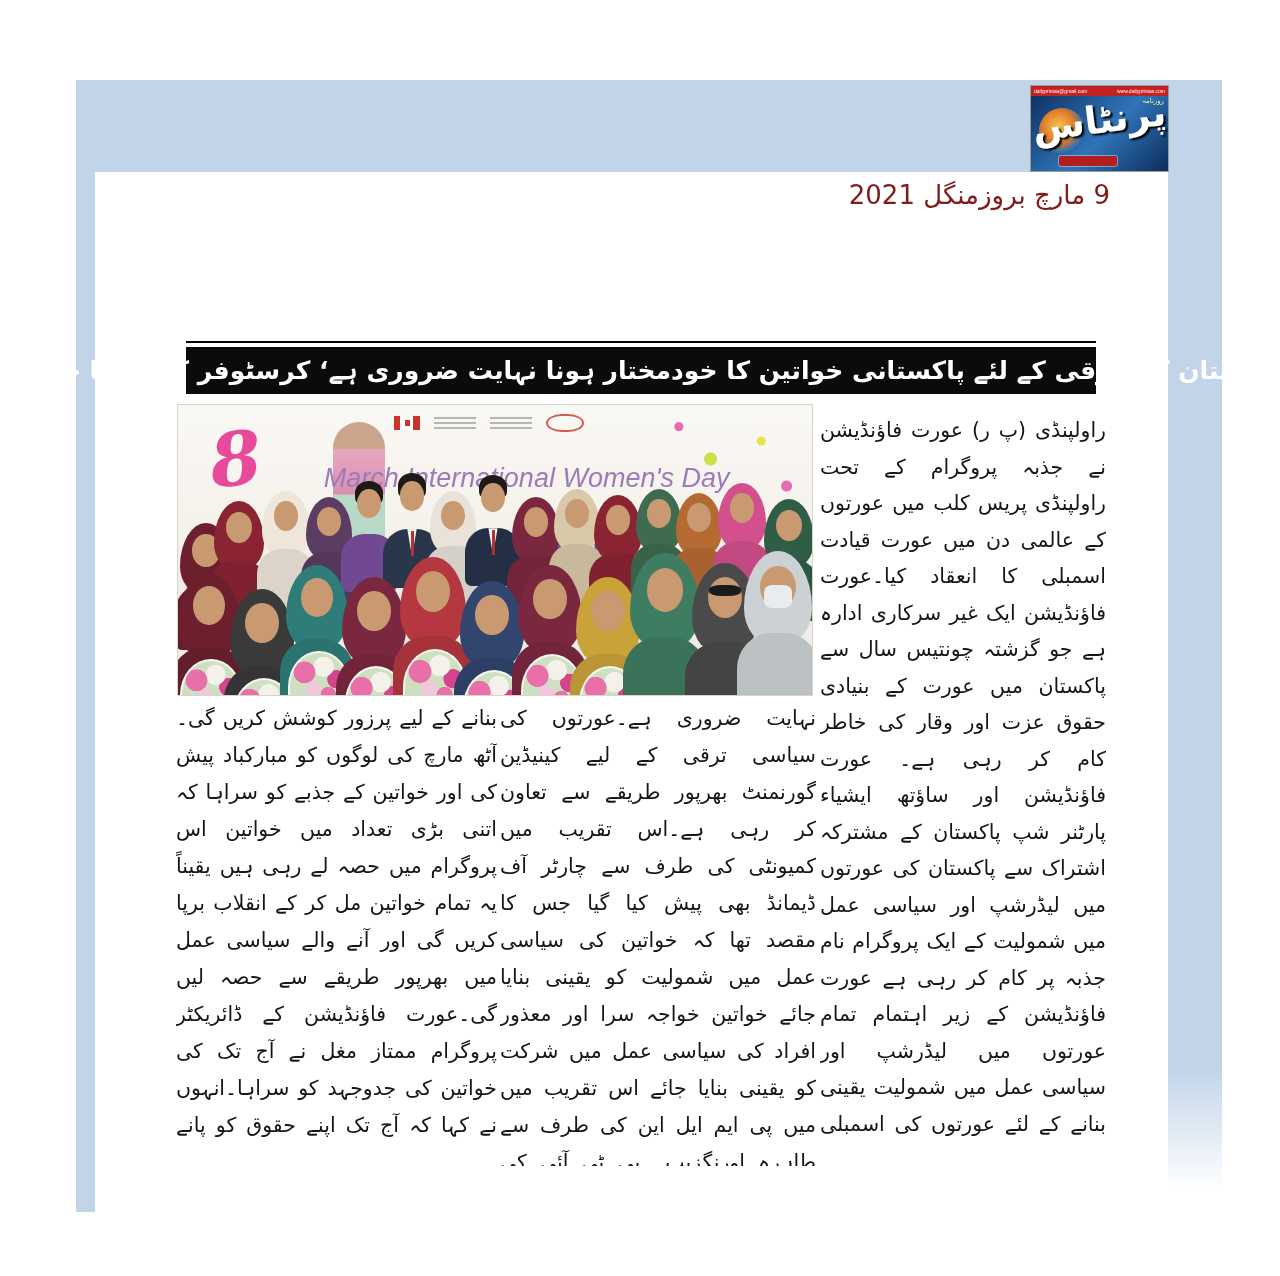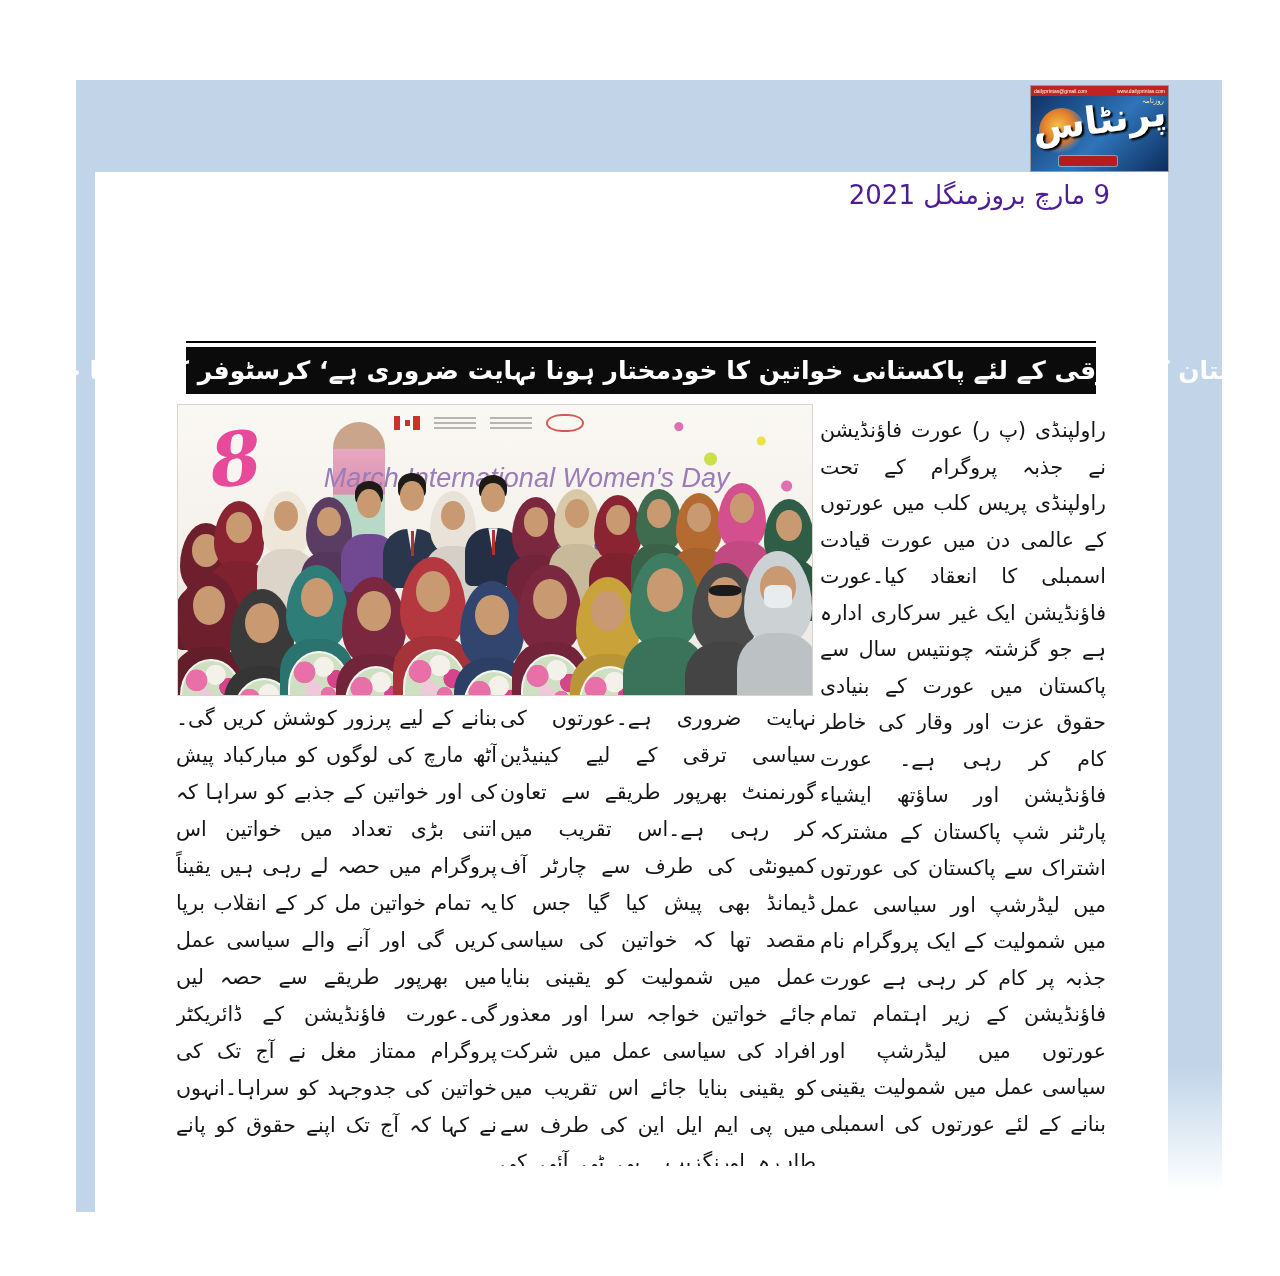--- a/index.html
+++ b/index.html
@@ -5,21 +5,21 @@
   html,body{margin:0;padding:0;background:#ffffff;width:1280px;height:1276px;
     font-family:"DejaVu Sans",sans-serif;overflow:hidden;position:relative}
   .abs{position:absolute}
   
   .blue-top{left:76px;top:80px;width:1146px;height:92px;background:#c1d4e8}
   .blue-left{left:76px;top:172px;width:19px;height:1040px;background:#c1d4e8}
   .blue-right{left:1168px;top:172px;width:54px;height:1040px;
     background:linear-gradient(to bottom,#c1d4e8 86%,#ffffff 98%)}
   
   .page{left:95px;top:172px;width:1073px;height:1104px;background:#ffffff}
-  .dateline{top:8px;right:58px;font-size:26px;color:#4c1d95;direction:rtl;font-weight:500}
+  .dateline{top:8px;right:58px;font-size:26px;color:#7f1d1d;direction:rtl;font-weight:500}
   .headline{top:60px;left:66px;right:66px;text-align:center;font-size:42px;font-weight:bold;
     color:#0d0d0d;direction:rtl;line-height:1.5;letter-spacing:-1px}
   .subrule{top:169px;left:91px;width:910px;height:2px;background:#000}
   .subbar{top:175px;left:91px;width:910px;height:47px;background:#0b0b0b;color:#fff;
     display:flex;align-items:center;justify-content:center;font-size:25px;font-weight:bold;
     direction:rtl;white-space:nowrap}
   
   .col{direction:rtl;text-align:justify;color:#161616;font-size:20.5px;line-height:36.5px;
     word-spacing:1px}
   .col1{top:240px;left:725px;width:286px;height:730px;overflow:hidden}

